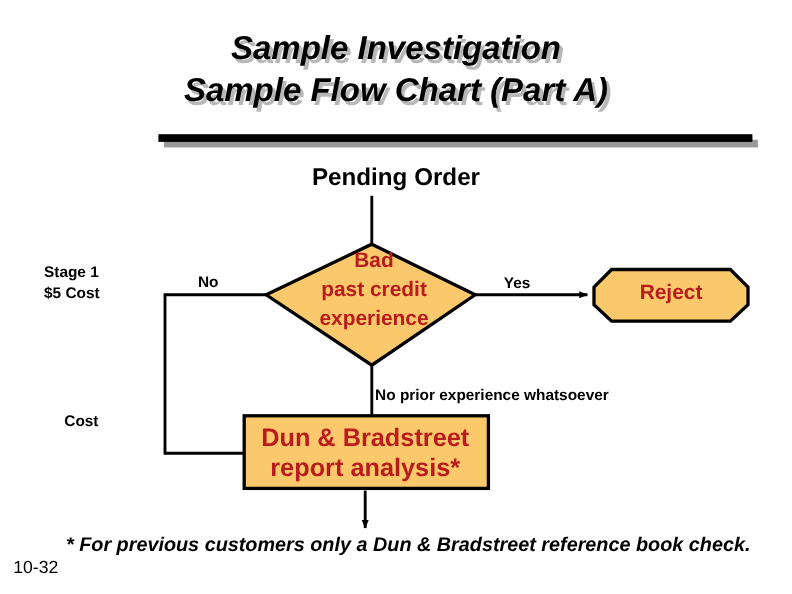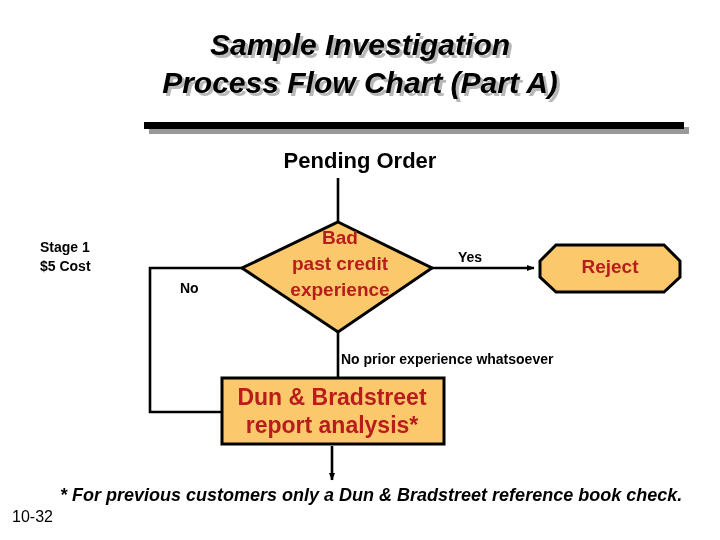--- a/index.html
+++ b/index.html
@@ -83,21 +83,21 @@
   #stage-1-label { left: 14px; top: 238px; width: 120px; text-align: left; padding-left: 26px; }
   #stage-2-label { left: 14px; top: 373px; width: 120px; text-align: center; }
 
   .edge-label {
     position: absolute;
     font-size: 14px;
     font-weight: bold;
     color: #000000;
     white-space: nowrap;
   }
-  #label-no    { left: 180px; top: 248px; margin-top: 32px; }
+  #label-no    { left: 180px; top: 248px; }
   #label-yes   { left: 458px; top: 249px; }
   #label-noprior { left: 341px; top: 351px; font-size: 14px; }
 
   
   #flow-svg {
     position: absolute;
     left: 0;
     top: 0;
     width: 720px;
     height: 540px;
@@ -151,21 +151,21 @@
     top: 508px;
     font-size: 16px;
     color: #000000;
   }
 </style>
 </head>
 <body>
 
 <div id="title-block">
   <div class="title-line">Sample Investigation</div>
-  <div class="title-line">Process Flow Chart (Part A)</div>
+  <div class="title-line">Sample Flow Chart (Part A)</div>
 </div>
 
 <div id="title-rule">
   <div class="bar-shadow"></div>
   <div class="bar-main"></div>
 </div>
 
 <svg id="flow-svg" viewBox="0 0 720 540">
   <defs>
     <marker id="arrow" markerWidth="9" markerHeight="9" refX="7.4" refY="3.2" orient="auto" markerUnits="userSpaceOnUse">
@@ -191,20 +191,21 @@
 </svg>
 
 <div id="pending-order">Pending Order</div>
 
 <div id="stage-1-label" class="stage-label">
   <div>Stage 1</div>
   <div>$5 Cost</div>
 </div>
 
 <div id="stage-2-label" class="stage-label">
+  <div>Cost</div>
 </div>
 
 <div id="label-no" class="edge-label">No</div>
 <div id="label-yes" class="edge-label">Yes</div>
 <div id="label-noprior" class="edge-label">No prior experience whatsoever</div>
 
 <div id="diamond-text" class="shape-text">
   <div>Bad</div>
   <div>past credit</div>
   <div>experience</div>

